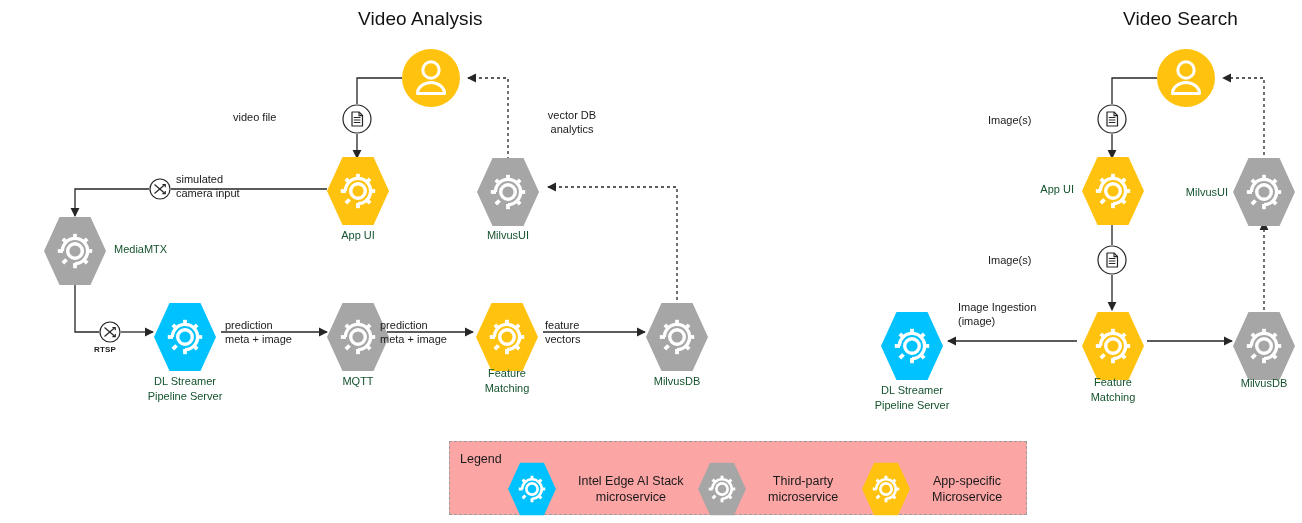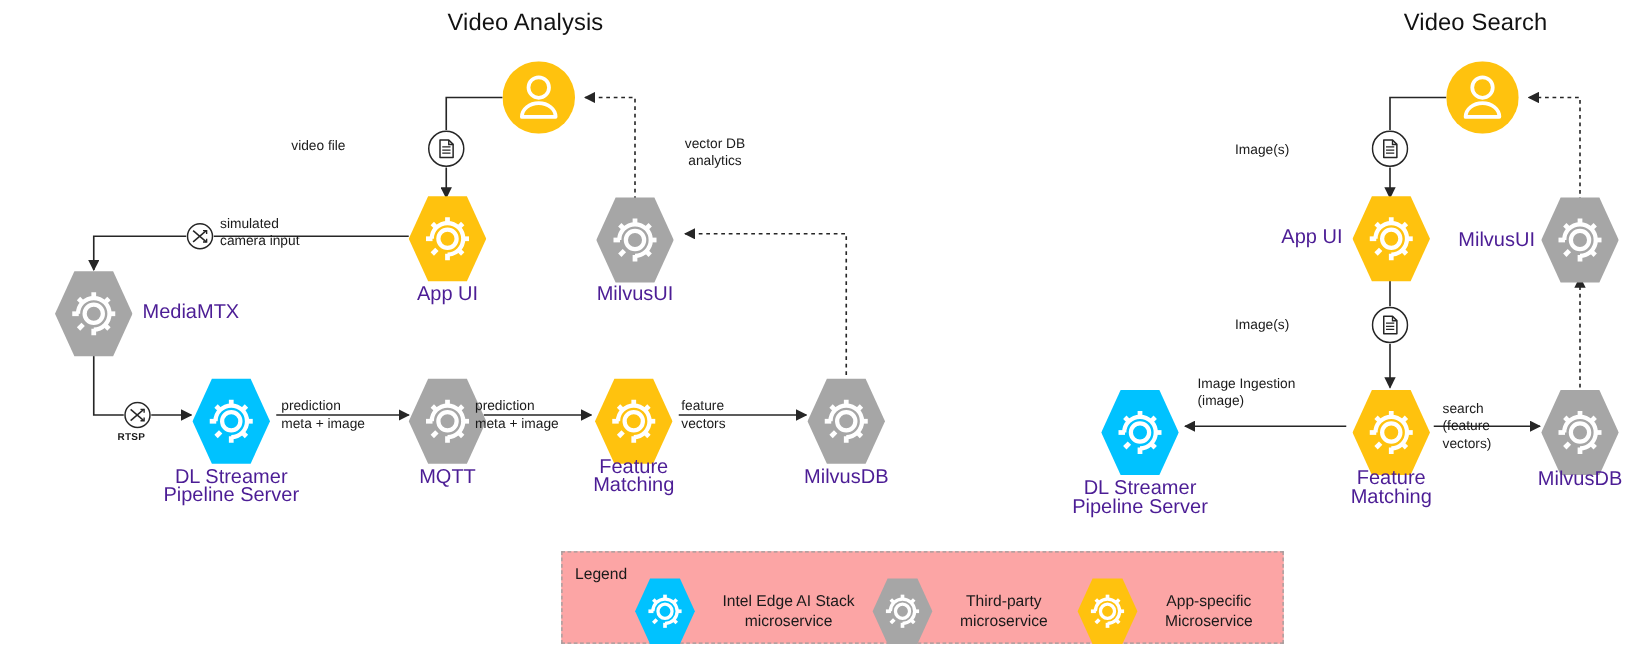--- a/index.html
+++ b/index.html
@@ -47,22 +47,22 @@
   }
   .hex {
     position: relative;
     width: 62px;
     height: 70px;
   }
   .hex svg { display: block; }
 
   .node-label {
     position: absolute;
-    font-size: 16px;
-    color: #4c1d95;
+    font-size: 11px;
+    color: #14532d;
     white-space: nowrap;
     line-height: 15px;
     text-align: center;
   }
 
   
   .user-circle {
     position: absolute;
     width: 58px;
     height: 58px;
@@ -564,23 +564,20 @@
               <rect x="-17.2" y="-1.9" width="5.2" height="3.8" transform="rotate(45)"></rect>
               <rect x="12" y="-1.9" width="5.2" height="3.8" transform="rotate(45)"></rect>
             </g>
           </g>
         </svg>
       </div>
     </div>
     <div class="node-label" style="left:1018px; top:375px; width:110px; white-space:pre-line;">Feature
 Matching</div>
 
-    <div class="edge-label" style="left:1114px; top:320px; width:72px;"><span style="white-space:pre-line">search
-(feature
-vectors)</span></div>
 
     <div class="node" style="left:1193px; top:311px;">
       <div class="hex">
         <svg width="62" height="70" viewBox="0 0 62 70" xmlns="http://www.w3.org/2000/svg">
           <polygon points="15.5,1 46.5,1 62,35 46.5,69 15.5,69 0,35" fill="#A6A6A6"></polygon>
           <g transform="translate(31,35)">
             <g fill="none" stroke="#ffffff" stroke-width="3.4">
               <circle cx="0" cy="0" r="7.3"></circle>
               <path d="M-12.6,0 a12.6,12.6 0 1 1 12.6,12.6"></path>
             </g>

